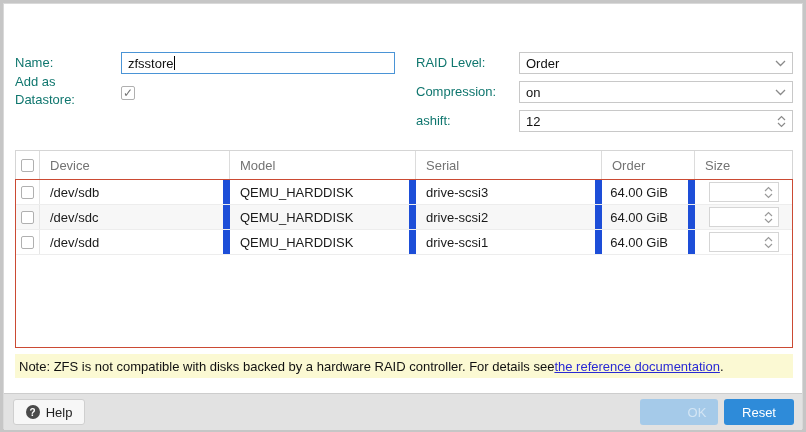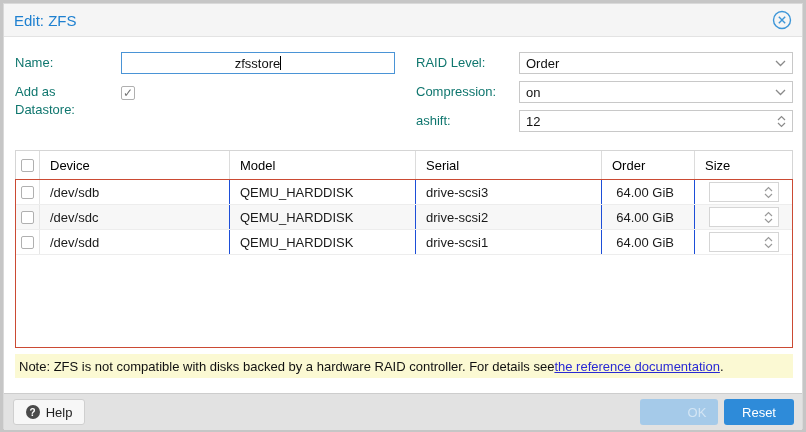--- a/index.html
+++ b/index.html
@@ -7,36 +7,36 @@
   .stage{position:relative;width:806px;height:432px;background:#c6c6c6;font-family:"Liberation Sans",sans-serif;font-size:13px;color:#1a1a1a;overflow:hidden;}
   .dialog{position:absolute;inset:3px;background:#fff;border:1px solid #d9d9d9;}
   
   .titlebar{position:absolute;left:0;top:0;right:0;height:33px;background:#f5f5f5;border-bottom:1px solid #e3e3e3;display:flex;align-items:center;padding:0 10px;}
   .title{color:var(--accent,#1e80d0);font-size:15px;font-weight:500;flex:1;}
   .close-btn{width:20px;height:20px;cursor:pointer;display:flex;align-items:center;justify-content:center;}
   
   .lbl{position:absolute;color:#0f766e;line-height:22px;}
   .lbl.wrap{line-height:18px;width:92px;}
   .field{position:absolute;height:22px;background:#fff;border:1px solid #c8c8c8;display:flex;align-items:center;padding:0 6px;color:#111;}
-  .field.focused{border-color:var(--focus_border,#4a94d6);text-align:center;}
+  .field.focused{border-color:var(--focus_border,#4a94d6);}
   .field .grow{flex:1;white-space:nowrap;overflow:hidden;}
   .squiggle{text-decoration:underline wavy #e03030 1px;text-underline-offset:3px;}
   .caret{display:inline-block;width:1px;height:14px;background:#000;vertical-align:-2px;}
   .chev{flex:none;display:flex;flex-direction:column;align-items:center;justify-content:center;gap:1px;}
   .cb{width:14px;height:14px;border:1px solid #b0b0b0;border-radius:2px;background:#fff;display:flex;align-items:center;justify-content:center;color:#767676;font-size:12px;line-height:1;}
   .cb.small{width:13px;height:13px;}
   
-  .grid-head{position:absolute;left:11px;top:146px;width:778px;height:29px;background:#fff;border:1px solid #d5d5d5;border-bottom:none;display:grid;grid-template-columns:24px 190px 186px 186px 93px 1fr;align-items:center;color:#000000;}
+  .grid-head{position:absolute;left:11px;top:146px;width:778px;height:29px;background:#fff;border:1px solid #d5d5d5;border-bottom:none;display:grid;grid-template-columns:24px 190px 186px 186px 93px 1fr;align-items:center;color:#737373;}
   .grid-head .hc{height:28px;display:flex;align-items:center;padding:0 10px;border-right:1px solid #dcdcdc;overflow:hidden;}
   .grid-head .hc:last-child{border-right:none;}
   .grid-head .hc.cbcell{padding:0;justify-content:center;}
   .grid-body{position:absolute;left:11px;top:175px;width:778px;height:169px;background:#fff;border:1px solid var(--invalid_red,#cb4a33);overflow:hidden;}
   .grow-row{display:grid;grid-template-columns:24px 190px 186px 186px 93px 1fr;height:25px;border-bottom:1px solid #ededed;background:#fff;align-items:center;cursor:pointer;}
   .grow-row:nth-child(2){background:#f7f7f7;}
-  .bc{height:24px;display:flex;align-items:center;padding:0 10px;border-right:1px solid #1d4ed8;overflow:hidden;white-space:nowrap;}
+  .bc{height:24px;display:flex;align-items:center;padding:0 10px;border-right:7px solid #1d4ed8;overflow:hidden;white-space:nowrap;}
   .bc:last-child{border-right:none;}
   .bc.cbcell{padding:0;justify-content:center;border-right:1px solid #e6e6e6;}
   .bc.size{justify-content:flex-end;padding-right:20px;}
   .bc.order{justify-content:center;padding:0;}
   .order-input{width:70px;height:20px;border:1px solid #d5d5d5;background:#fff;display:flex;align-items:center;justify-content:flex-end;padding-right:5px;}
   
   .note{position:absolute;left:11px;top:350px;width:778px;height:24px;background:var(--note_bg,#fbf9d3);display:flex;align-items:center;padding:0 4px;color:#111;white-space:nowrap;overflow:hidden;}
   .note a{color:var(--link,#2929d4);text-decoration:underline;cursor:pointer;}
   
   .footer{position:absolute;left:0;right:0;top:389px;height:37px;background:#e2e2e2;border-top:1px solid #cdcdcd;}
@@ -46,36 +46,27 @@
   .btn-ok{left:636px;width:78px;background:var(--ok_disabled_bg,#a5cae9);color:var(--ok_disabled_fg,#d3e5f4);cursor:default;padding-left:36px;}
   .btn-reset{left:720px;width:70px;background:var(--button_blue,#2e8bd9);color:#fff;}
   svg{display:block;}
 </style>
 </head>
 <body>
 
 <div class="stage">
   <div class="dialog">
 
-    <div class="titlebar">
-      <div class="title">Edit: ZFS</div>
-      <div class="close-btn" title="Close">
-        <svg width="20" height="20" viewBox="0 0 20 20">
-          <circle cx="10" cy="10" r="8.5" fill="none" stroke="#3d96d8" stroke-width="1.4"></circle>
-          <path d="M6.8 6.8 L13.2 13.2 M13.2 6.8 L6.8 13.2" stroke="#3d96d8" stroke-width="1.4" fill="none"></path>
-        </svg>
-      </div>
-    </div>
 
     <div class="lbl" style="left:11px;top:48px;">Name:</div>
     <div class="field focused" style="left:117px;top:48px;width:274px;">
       <span class="grow"><span class="squiggle">zfsstore</span><span class="caret"></span></span>
     </div>
 
-    <div class="lbl wrap" style="left:11px;top:79px;">Add as Datastore:</div>
+    <div class="lbl wrap" style="left:11px;top:69px;">Add as Datastore:</div>
     <div class="cb" style="position:absolute;left:117px;top:82px;">
       <span>✓</span>
     </div>
 
     <div class="lbl" style="left:412px;top:48px;">RAID Level:</div>
     <div class="field" style="left:515px;top:48px;width:274px;">
       <span class="grow">Order</span>
       <span class="chev">
         <svg width="11" height="7" viewBox="0 0 11 7">
             <path d="M1 1 L5.5 5.5 L10 1" fill="none" stroke="#8a8a8a" stroke-width="1.3"></path>

